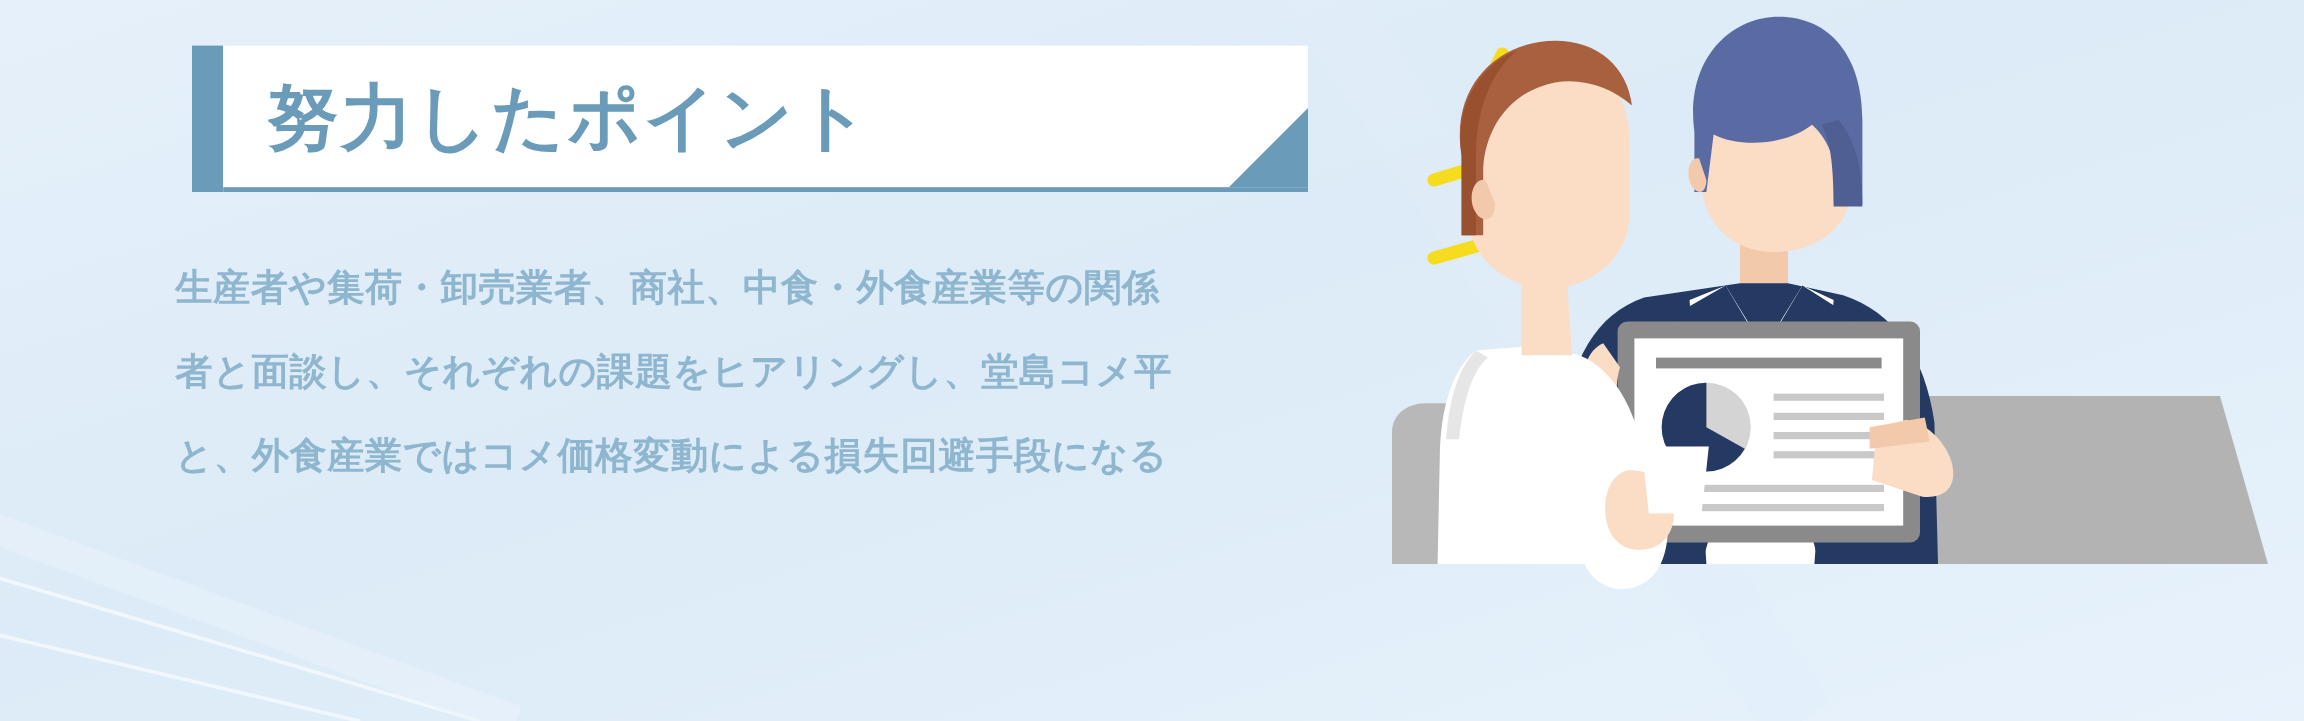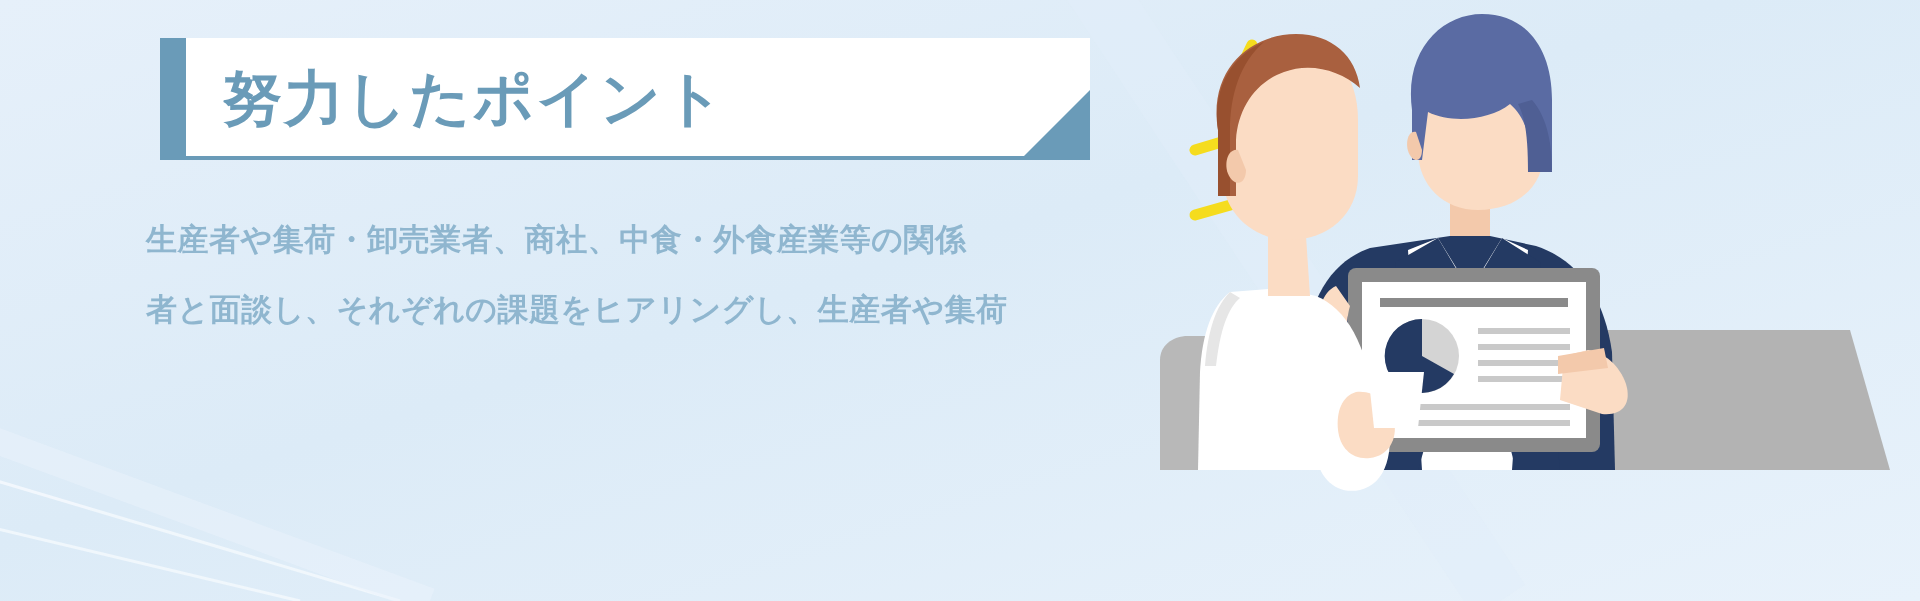--- a/index.html
+++ b/index.html
@@ -130,21 +130,22 @@
   <div class="banner">
     <div class="banner-bar"></div>
     <div class="banner-body">
       <div class="banner-fold"></div>
     </div>
     <div class="banner-title">努力したポイント</div>
   </div>
 
   <div class="copy">
     <p>生産者や集荷・卸売業者、商社、中食・外食産業等の関係</p>
-    <p>者と面談し、それぞれの課題をヒアリングし、生産者や集荷</p>
+    <p>者と面談し、それぞれの課題をヒアリングし、堂島コメ平</p>
+    <p>と、外食産業ではコメ価格変動による損失回避手段になる</p>
   </div>
 
   <svg class="illustration" viewBox="0 0 760 601" preserveAspectRatio="xMidYMid meet">
 
     <g stroke="#f5dc1e" stroke-width="11" stroke-linecap="round" fill="none">
       <line x1="35" y1="150" x2="85" y2="135"></line>
       <line x1="68" y1="95" x2="92" y2="45"></line>
       <line x1="35" y1="215" x2="88" y2="200"></line>
     </g>
 

